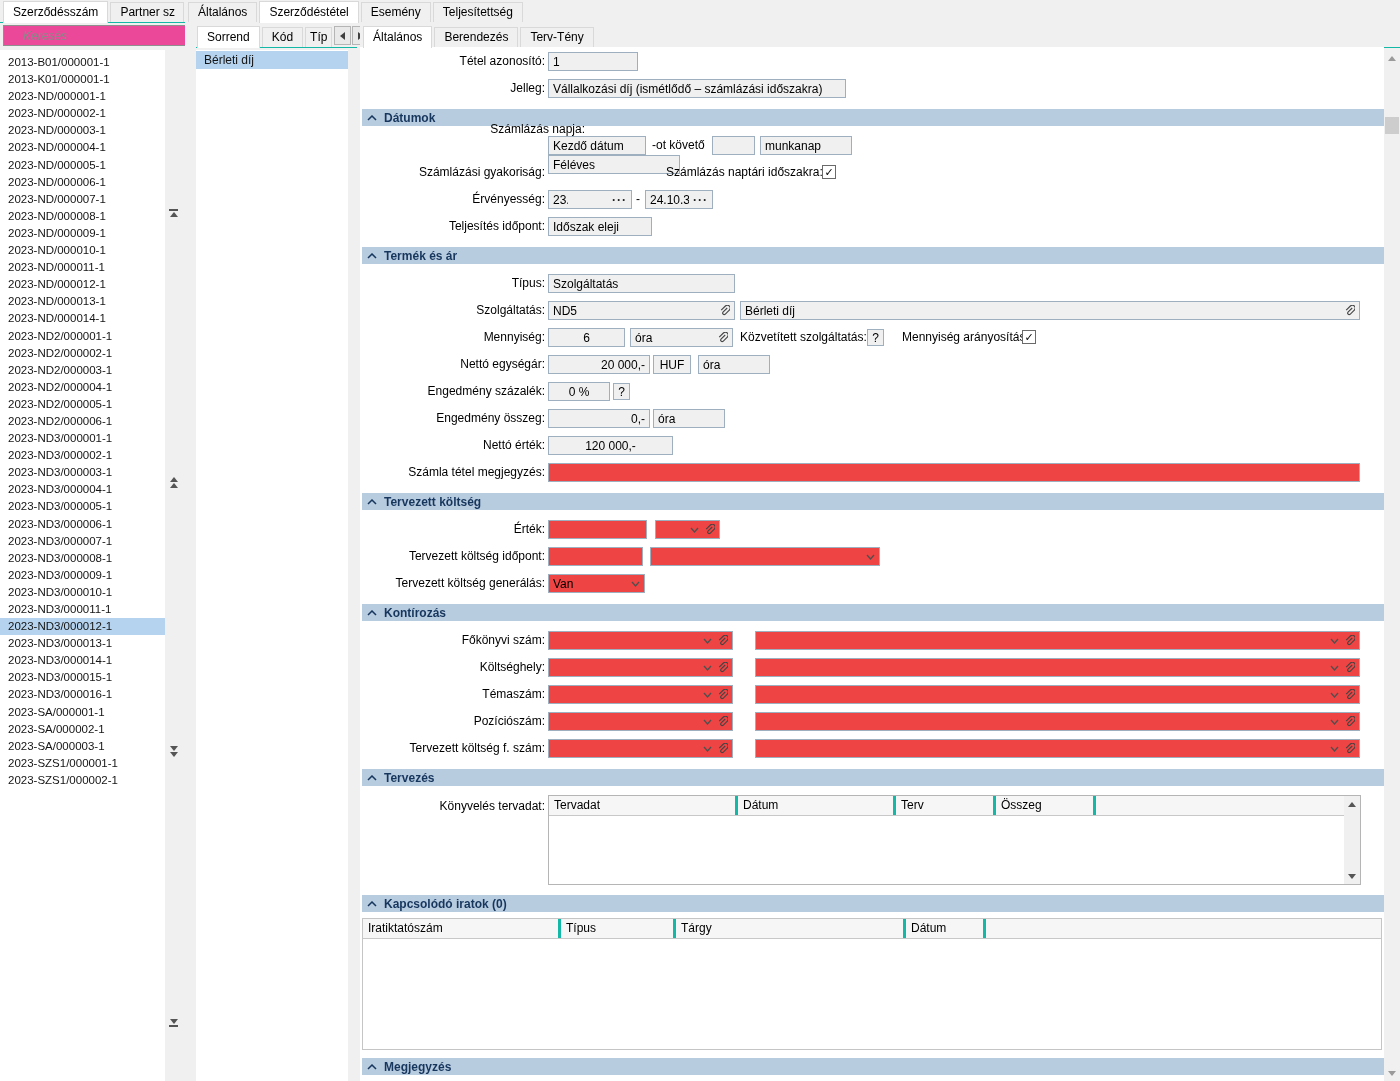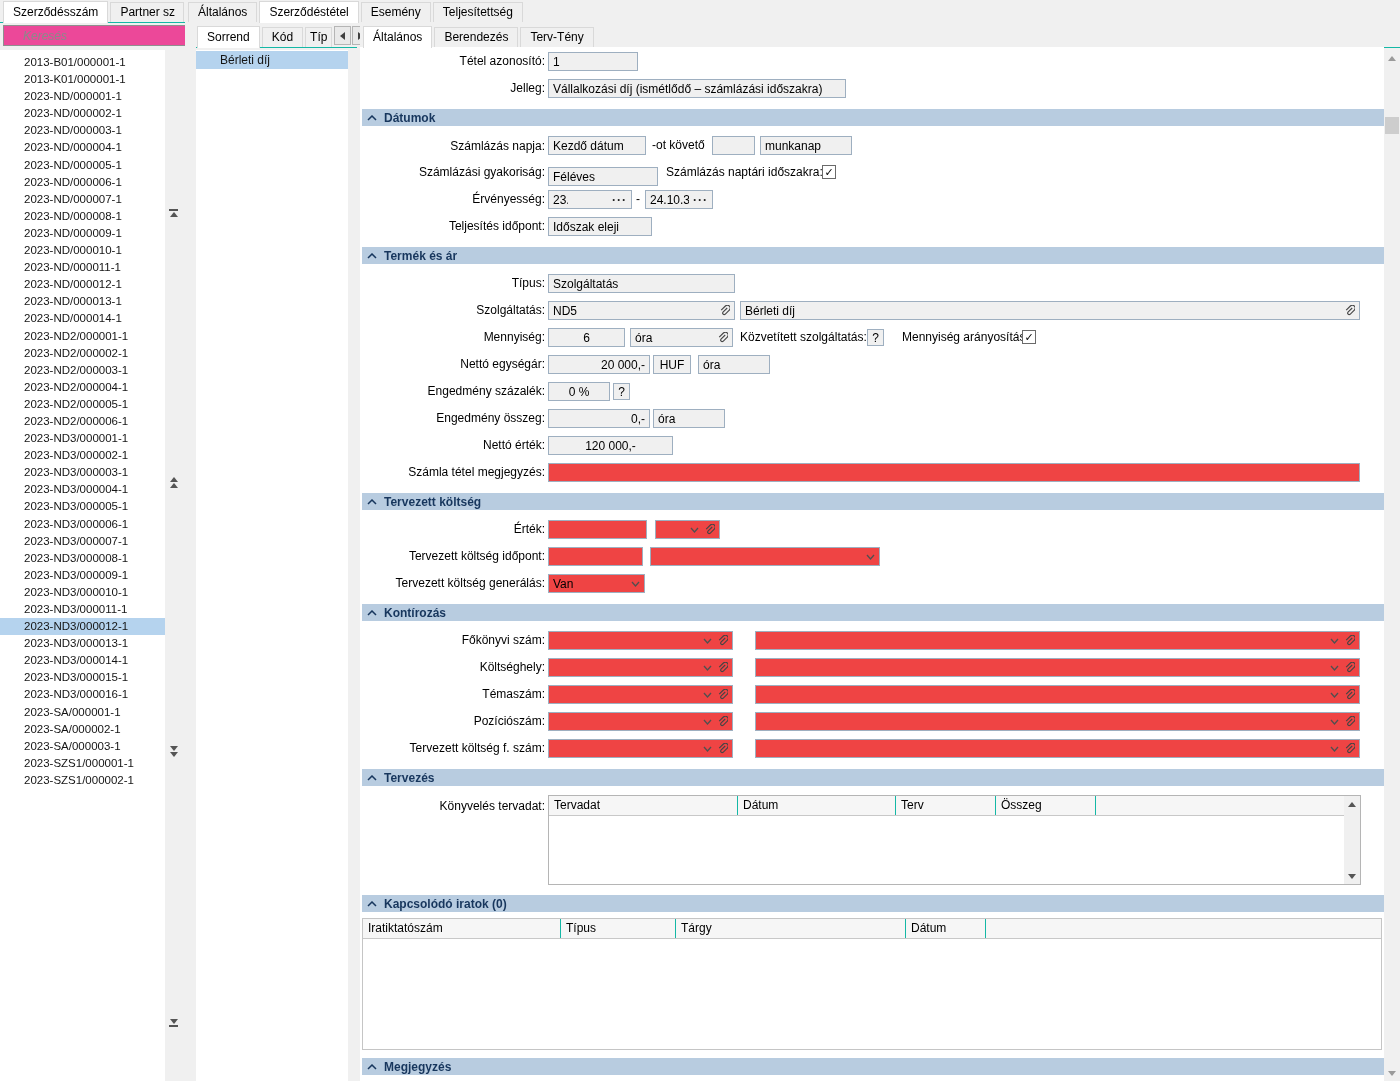--- a/index.html
+++ b/index.html
@@ -6,41 +6,41 @@
 body{font-family:"Liberation Sans",sans-serif;font-size:12px;color:#000;background:#f0f0f0}
 #app{position:relative;width:1400px;height:1081px;background:#f0f0f0;overflow:hidden}
 .abs{position:absolute}
 .tabstrip{position:absolute;display:flex;align-items:flex-end;background:#f0f0f0;border-bottom:1px solid #14b8a6;padding-left:3px}
 .tab{height:19px;line-height:19px;padding:0 9px;border:1px solid #d9d9d9;border-bottom:none;background:#f0f0f0;margin-right:2px;white-space:nowrap;overflow:hidden;flex:none}
 .tab.active{background:#fff;height:21px;line-height:21px;margin-bottom:-1px;z-index:2;position:relative}
 .arrowbtn{width:15px;height:17px;border:1px solid #b5b5b5;background:#e9e9e9;display:flex;align-items:center;justify-content:center;margin:0 1px 2px 0;flex:none}
 .search{position:absolute;border:1px solid #8f8f8f;padding:2px 19px;background:#ec4899;font-family:"Liberation Sans",sans-serif;font-size:12px}
 .search::placeholder{color:#8a8a8a;font-style:italic}
 .listbox{position:absolute;background:#fff;overflow:hidden;padding-top:4px}
-.listrow{height:17.1px;line-height:17px;padding-left:24px;white-space:nowrap;font-size:11.5px;color:#141414}
+.listrow{height:17.1px;line-height:17px;padding-left:8px;white-space:nowrap;font-size:11.5px;color:#141414}
 .listrow.selected{background:#b5d3ee}
 .sbtrack{position:absolute;background:#f0f0f0}
 .sbthumb{position:absolute;background:#cdcdcd;left:1px;right:1px}
 .sbbtn{position:absolute;left:0;width:100%;display:flex;align-items:center;justify-content:center}
 .sect{position:absolute;height:17px;background:#b8cce0;display:flex;align-items:center;gap:7px;padding-left:5px;color:#17365d;font-weight:bold}
 .label{position:absolute;height:19px;line-height:19px;text-align:right;white-space:nowrap}
 .itext{position:absolute;height:19px;line-height:19px;white-space:nowrap}
 .field{position:absolute;height:19px;border:1px solid #9eafc0;background:#f0f0f0;display:flex;align-items:center;padding:0 4px;white-space:nowrap;overflow:hidden;box-sizing:border-box}
 .field.white{background:#ef4444}
 .field.right{justify-content:flex-end}
 .field.center{justify-content:center}
 .field .grow{flex:1;overflow:hidden}
 .dots{font-weight:bold;letter-spacing:1px;margin-left:4px;color:#222}
 .chev{flex:none;margin-left:4px}
 .clip{flex:none;margin-left:4px}
 .chk{position:absolute;width:14px;height:14px;border:1px solid #6a6a6a;background:#fff;display:flex;align-items:center;justify-content:center;font-size:11px;line-height:1;box-sizing:border-box}
 .qbox{position:absolute;width:17px;height:17px;border:1px solid #9eafc0;background:#f0f0f0;display:flex;align-items:center;justify-content:center;box-sizing:border-box}
 .grid{position:absolute;border:1px solid #b5b5b5;background:#fff;box-sizing:border-box}
 .gridhead{display:flex;height:19px;border-bottom:1px solid #c8c8c8;background:#f6f6f6}
-.gridhead .hc{border-right:1px solid #14b8a6;padding:2px 5px;white-space:nowrap;overflow:hidden;box-sizing:border-box;flex:none}
+.gridhead .hc{border-right:3px solid #14b8a6;padding:2px 5px;white-space:nowrap;overflow:hidden;box-sizing:border-box;flex:none}
 .tri{width:0;height:0}
 .tri-l{border-top:4px solid transparent;border-bottom:4px solid transparent;border-right:5px solid #404040}
 .tri-r{border-top:4px solid transparent;border-bottom:4px solid transparent;border-left:5px solid #404040}
 .tri-u{border-left:4px solid transparent;border-right:4px solid transparent;border-bottom:5px solid #555}
 .tri-d{border-left:4px solid transparent;border-right:4px solid transparent;border-top:5px solid #555}
 .mark{display:flex;flex-direction:column;align-items:center;gap:1px}
 .bar{width:9px;height:2px;background:#555}
 </style>
 </head>
 <body>
@@ -170,28 +170,28 @@
       <div class="label" style="left:0;top:32px;width:185px;">Jelleg:</div>
       <div class="field" style="left:188px;top:32px;width:298px;">Vállalkozási díj (ismétlődő – számlázási időszakra)</div>
 
       <div class="sect" style="left:2px;top:62px;width:1020px;">
         <svg width="10" height="6" viewBox="0 0 10 6">
             <polyline points="1,5 5,1 9,5" fill="none" stroke="#17365d" stroke-width="1.5"></polyline>
           </svg>
         <span>Dátumok</span>
       </div>
 
-      <div class="label" style="left:0;top:90px;width:185px;">Számlázás napja:</div>
+      <div class="label" style="left:0;top:73px;width:185px;padding-left:40px;">Számlázás napja:</div>
       <div class="field" style="left:188px;top:89px;width:98px;">Kezdő dátum</div>
       <div class="itext" style="left:292px;top:89px;">-ot követő</div>
       <div class="field" style="left:352px;top:89px;width:43px;"></div>
       <div class="field" style="left:400px;top:89px;width:92px;">munkanap</div>
 
       <div class="label" style="left:0;top:116px;width:185px;">Számlázási gyakoriság:</div>
-      <div class="field" style="left:188px;top:120px;width:110px;">Féléves</div>
+      <div class="field" style="left:188px;top:108px;width:132px;">Féléves</div>
       <div class="itext" style="left:306px;top:116px;">Számlázás naptári időszakra:</div>
       <div class="chk" style="left:462px;top:118px;">✓</div>
 
       <div class="label" style="left:0;top:143px;width:185px;">Érvényesség:</div>
       <div class="field" style="left:188px;top:143px;width:84px;gap:40px;">
         <span class="grow">23.03.15.</span>
         <span class="dots">···</span>
       </div>
       <div class="itext" style="left:276px;top:143px;">-</div>
       <div class="field" style="left:285px;top:143px;width:68px;">

